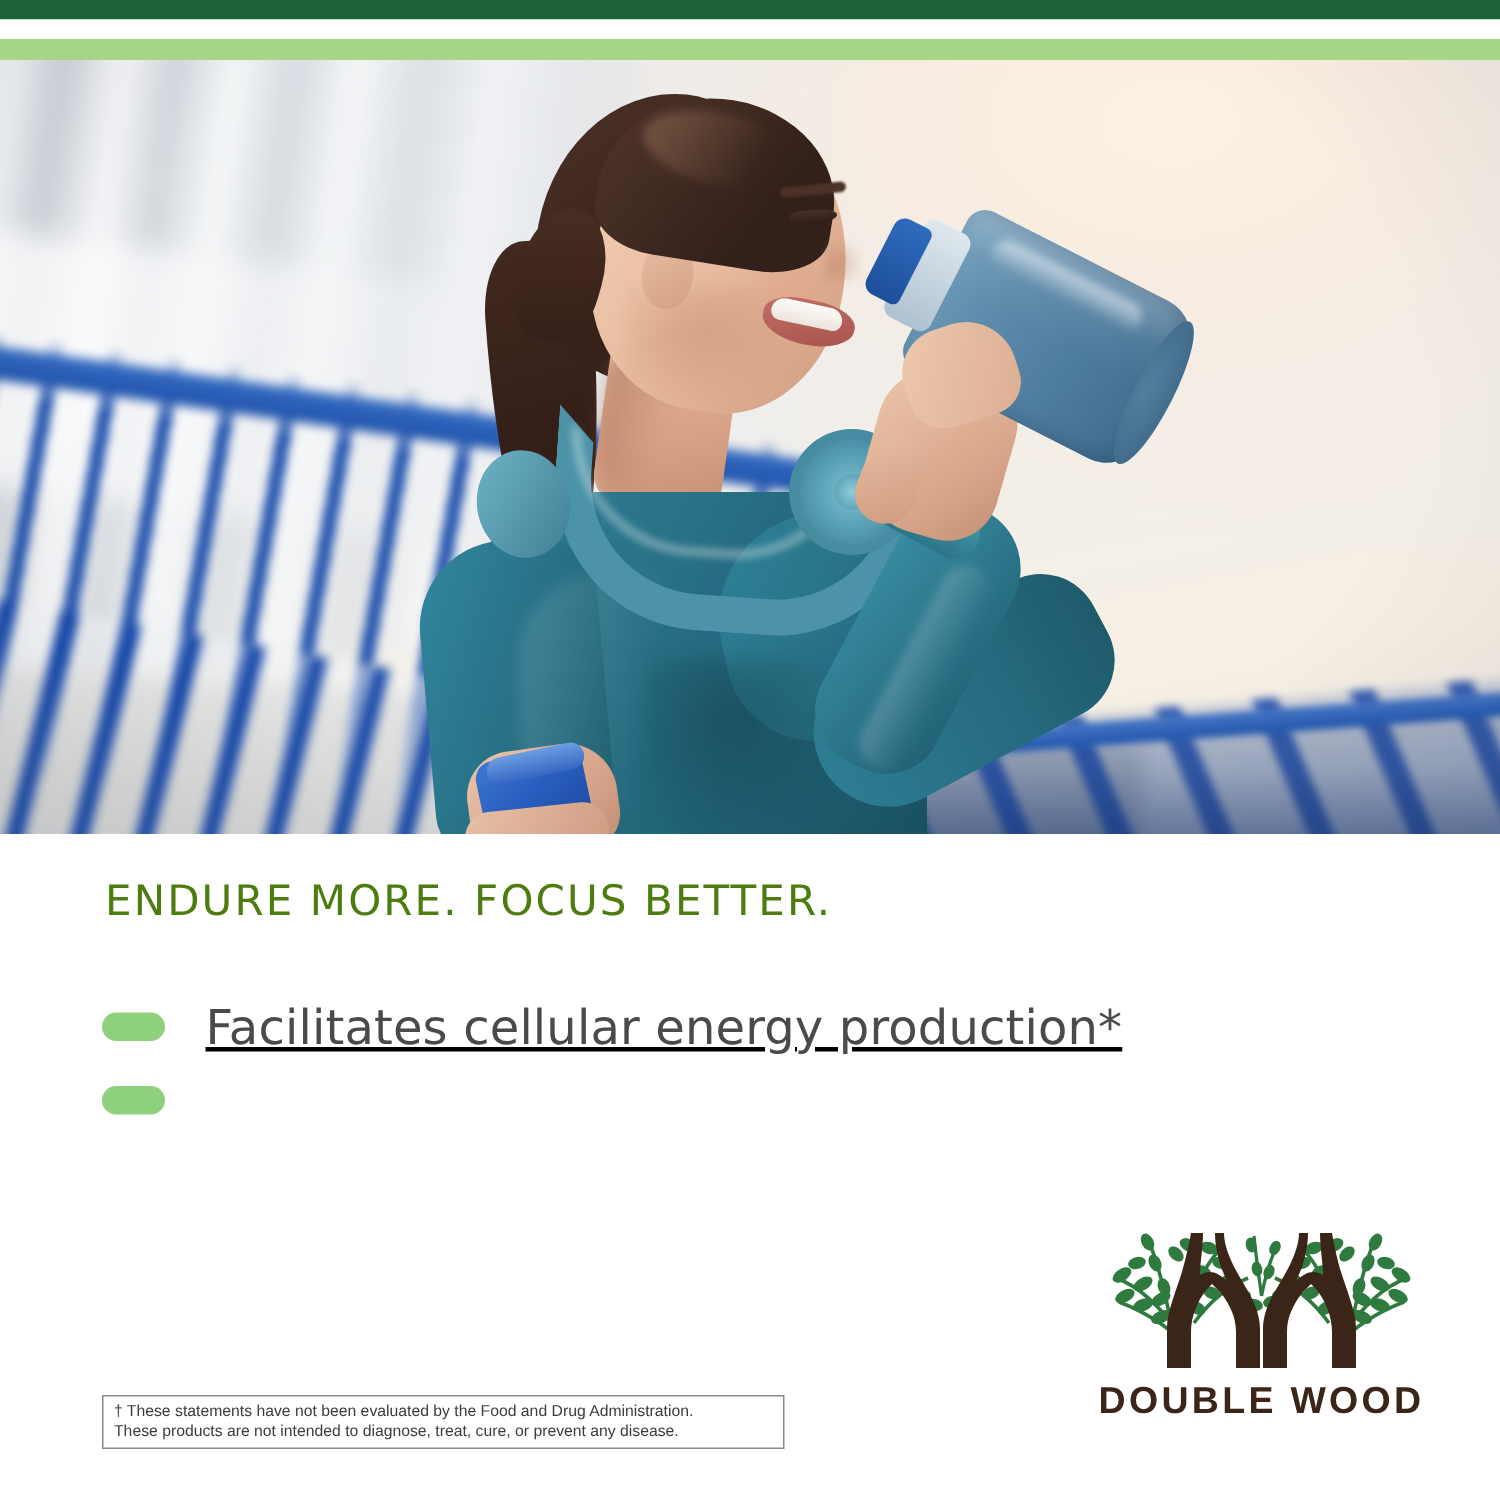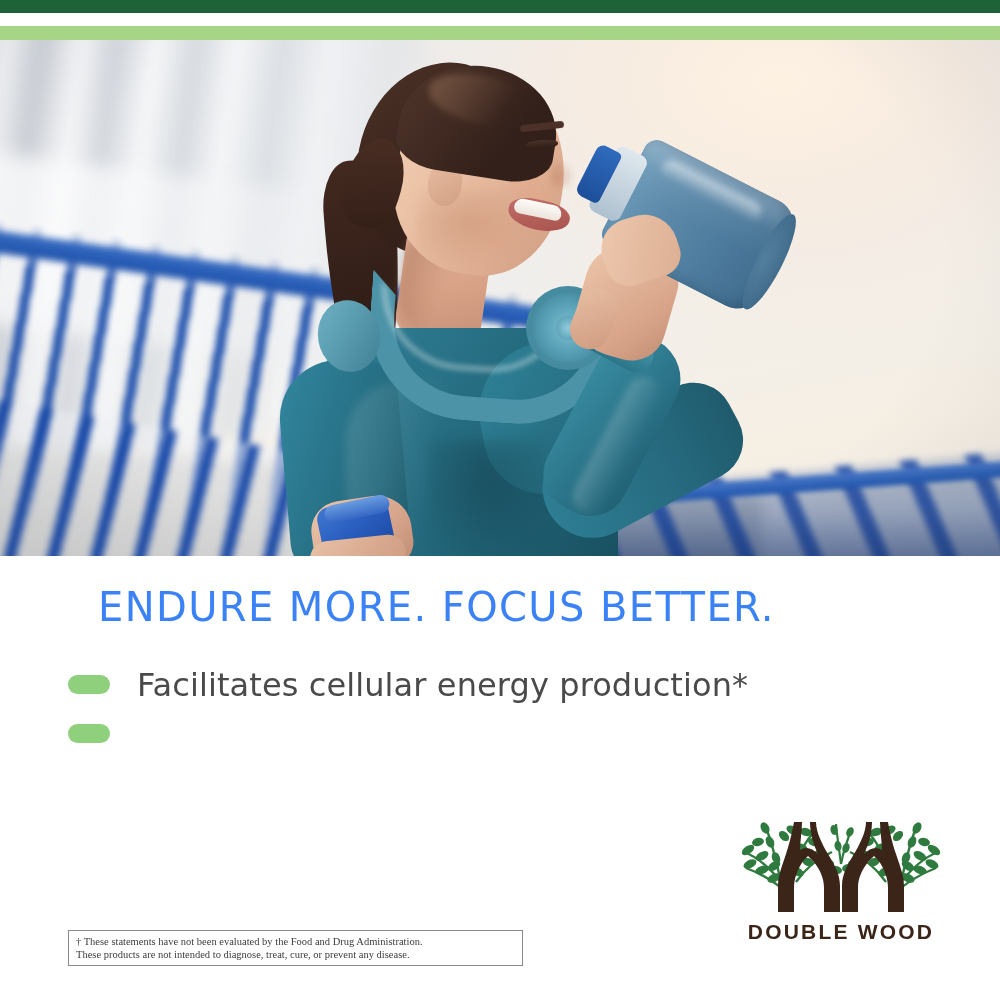--- a/index.html
+++ b/index.html
@@ -425,38 +425,38 @@
   #content {
     position: absolute;
     left: 0; top: 556px;
     width: 1000px; height: 444px;
     background: #ffffff;
   }
 
   #headline {
     position: absolute;
     left: 70px; top: 28px;
-    font-size: 40px;
+    font-size: 28px;
     font-weight: 500;
     letter-spacing: 1.4px;
-    color: #3b82f6;
+    color: #4d7c0f;
     white-space: nowrap;
     font-family: "DejaVu Sans", sans-serif;
-    margin-left: 28px;
   }
 
   #bullets {
     position: absolute;
     left: 68px; top: 104px;
     width: 840px;
   }
   .bullet-row {
     display: flex;
     align-items: center;
     height: 49px;
+    text-decoration: underline;
   }
   .bullet-pill {
     width: 42px; height: 19px;
     border-radius: 10px;
     background: #8fd07c;
     flex: 0 0 auto;
   }
   .bullet-text {
     margin-left: 27px;
     font-size: 32px;
@@ -475,40 +475,40 @@
     border: 1px solid #8a8a8a;
     box-sizing: border-box;
     padding: 4px 7px 0 7px;
     background: #fff;
   }
   .disc-line {
     font-size: 10.5px;
     line-height: 13px;
     color: #3c3c3c;
     white-space: nowrap;
-    font-family: Liberation Serif, serif;
+    font-family: Liberation Sans, sans-serif;
   }
 
   
   #logo {
     position: absolute;
     left: 712px; top: 252px;
     width: 258px; height: 182px;
   }
   #logo-mark {
     position: absolute;
     left: 24px; top: 0;
     width: 210px; height: 112px;
   }
   #logo-word {
     position: absolute;
     left: 0; top: 112px;
     width: 258px;
     text-align: center;
-    font-size: 21px;
+    font-size: 25px;
     font-weight: 700;
     letter-spacing: 2.2px;
     color: #3b2519;
     font-family: "Liberation Sans", sans-serif;
   }
   #logo-sub {
     position: absolute;
     left: 0; top: 146px;
     width: 258px;
     text-align: center;

